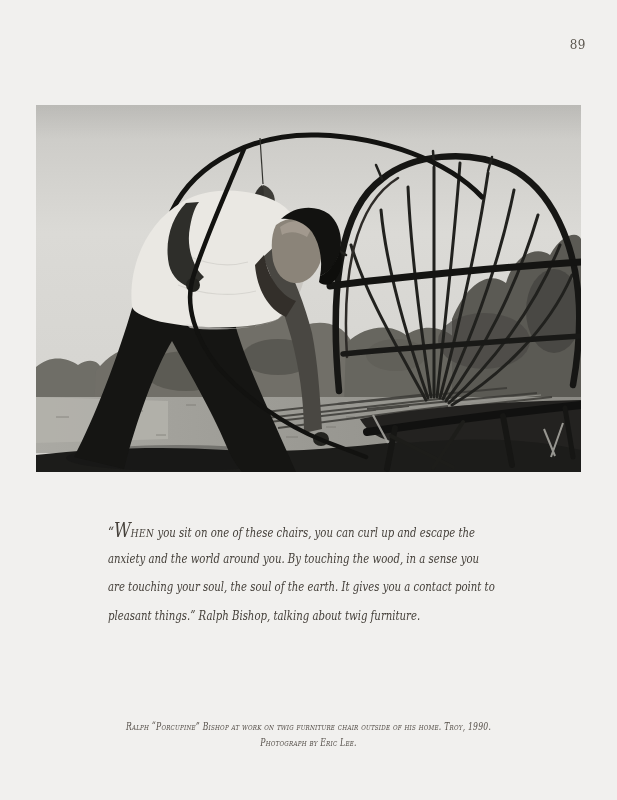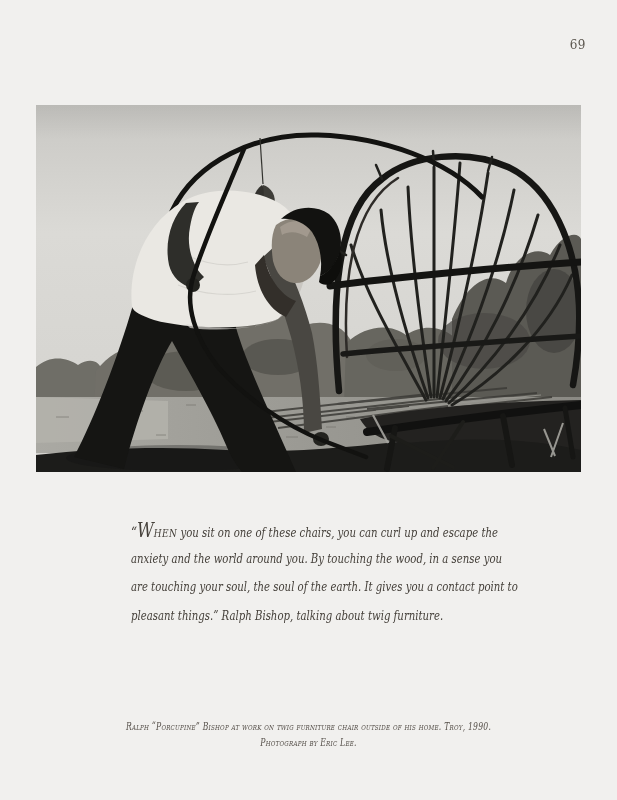--- a/index.html
+++ b/index.html
@@ -24,21 +24,21 @@
     position: absolute;
     left: 36px; top: 105px;
     width: 545px; height: 367px;
     margin: 0; padding: 0;
     background: #d7d6d2;
   }
   .photo svg { display: block; width: 545px; height: 367px; }
 
   .quote {
     position: absolute;
-    left: 131px; top: 516px;
+    left: 108px; top: 516px;
     width: 470px;
     color: #45403a;
     font-style: italic;
     font-size: 13px;
   }
   .qline {
     white-space: nowrap;
     line-height: 28.5px;
     height: 28.5px;
     transform: scaleX(0.78);
@@ -63,21 +63,21 @@
     transform: scaleX(0.70);
     transform-origin: 50% 50%;
     letter-spacing: 0.3px;
   }
 </style>
 </head>
 <body>
 
 <div class="page">
 
-  <div class="page-number">69</div>
+  <div class="page-number">89</div>
 
   <figure class="photo" aria-label="Black-and-white photograph: a man in a white T-shirt and dark cap bends a long twig while working on a handmade twig furniture chair with a fan-shaped back, outdoors in a field with trees behind">
     <svg viewBox="0 0 545 367" xmlns="http://www.w3.org/2000/svg">
       <defs>
         <linearGradient id="sky" x1="0" y1="0" x2="0" y2="1">
           <stop offset="0" stop-color="#c9c8c4"></stop>
           <stop offset="0.35" stop-color="#dbdad6"></stop>
           <stop offset="1" stop-color="#d3d2ce"></stop>
         </linearGradient>
         <linearGradient id="grass" x1="0" y1="0" x2="1" y2="0">

